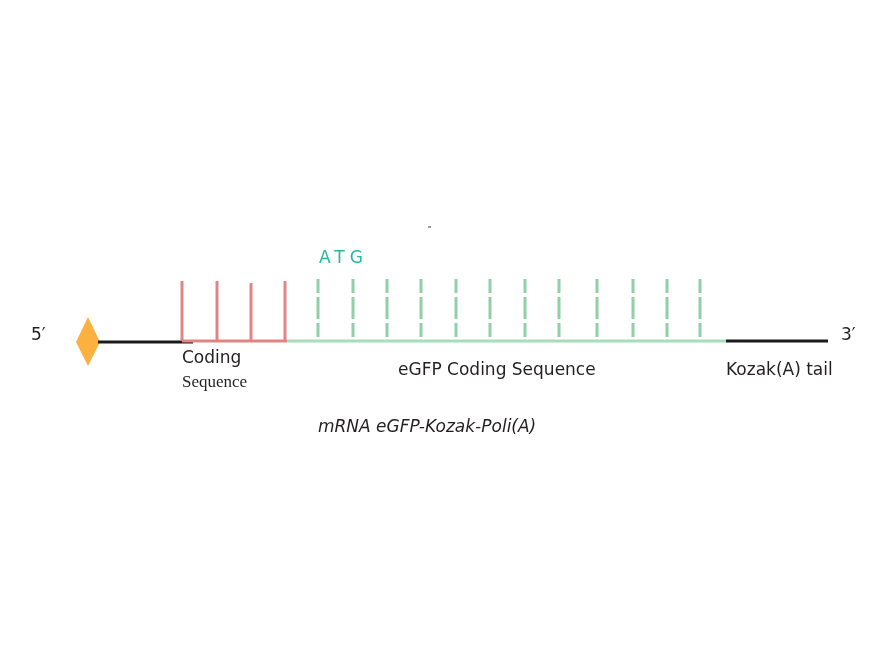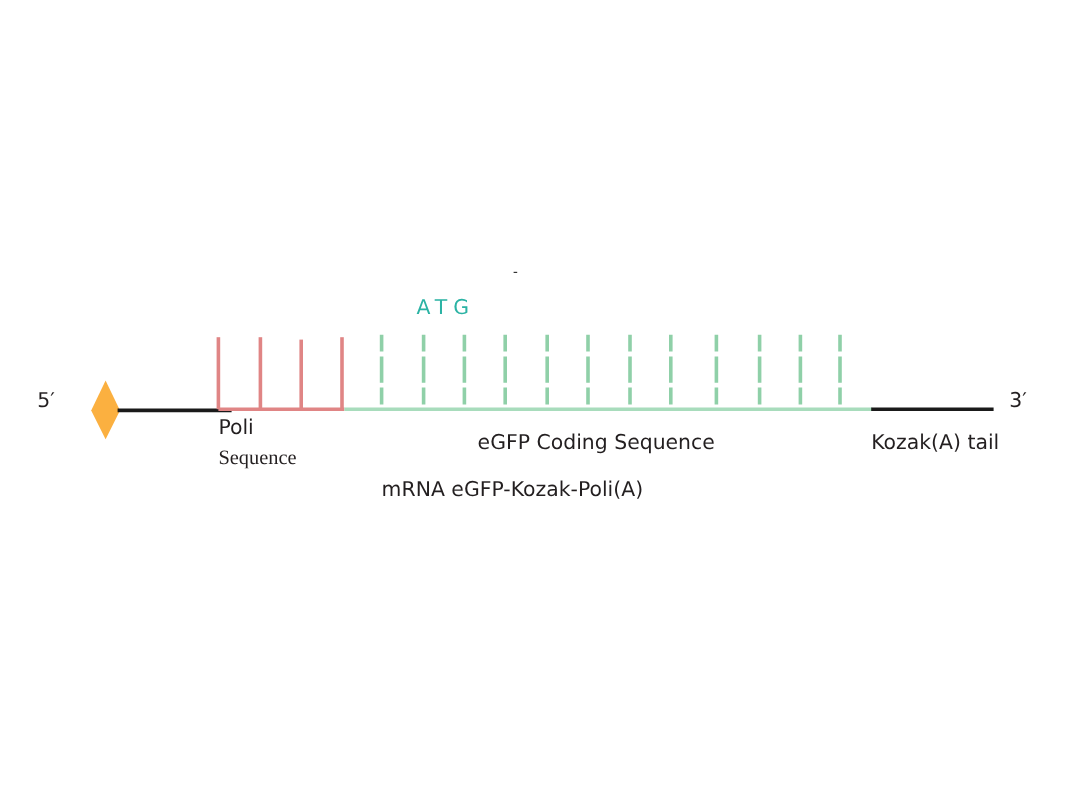--- a/index.html
+++ b/index.html
@@ -43,18 +43,18 @@
     <line x1="700" y1="279" x2="700" y2="337"></line>
   </g>
 
   <line x1="726" y1="341" x2="828" y2="341" stroke="#1a1a1a" stroke-width="3"></line>
 
   <line x1="428" y1="227" x2="431" y2="227" stroke="#333" stroke-width="1"></line>
 </svg>
 
 <div class="lbl" style="left:31px; top:324px;">5′</div>
 <div class="lbl" style="left:841px; top:324px;">3′</div>
-<div class="atg" style="left:319px; top:247px;margin-left:28px;">ATG</div>
-<div class="lbl" style="left:182px; top:347px;">Poli</div>
+<div class="atg" style="left:319px; top:247px;">ATG</div>
+<div class="lbl" style="left:182px; top:347px;">Coding</div>
 <div class="lbl" style="left:182px; top:372px;font-family:Liberation Serif, serif;">Sequence</div>
 <div class="lbl" style="left:398px; top:359px;">eGFP Coding Sequence</div>
 <div class="lbl" style="left:726px; top:359px;">Kozak(A) tail</div>
-<div class="lbl" style="left:318px; top:398px;">mRNA eGFP-Kozak-Poli(A)</div>
+<div class="lbl" style="left:318px; top:416px;font-style:italic;">mRNA eGFP-Kozak-Poli(A)</div>
 
 </body></html>

